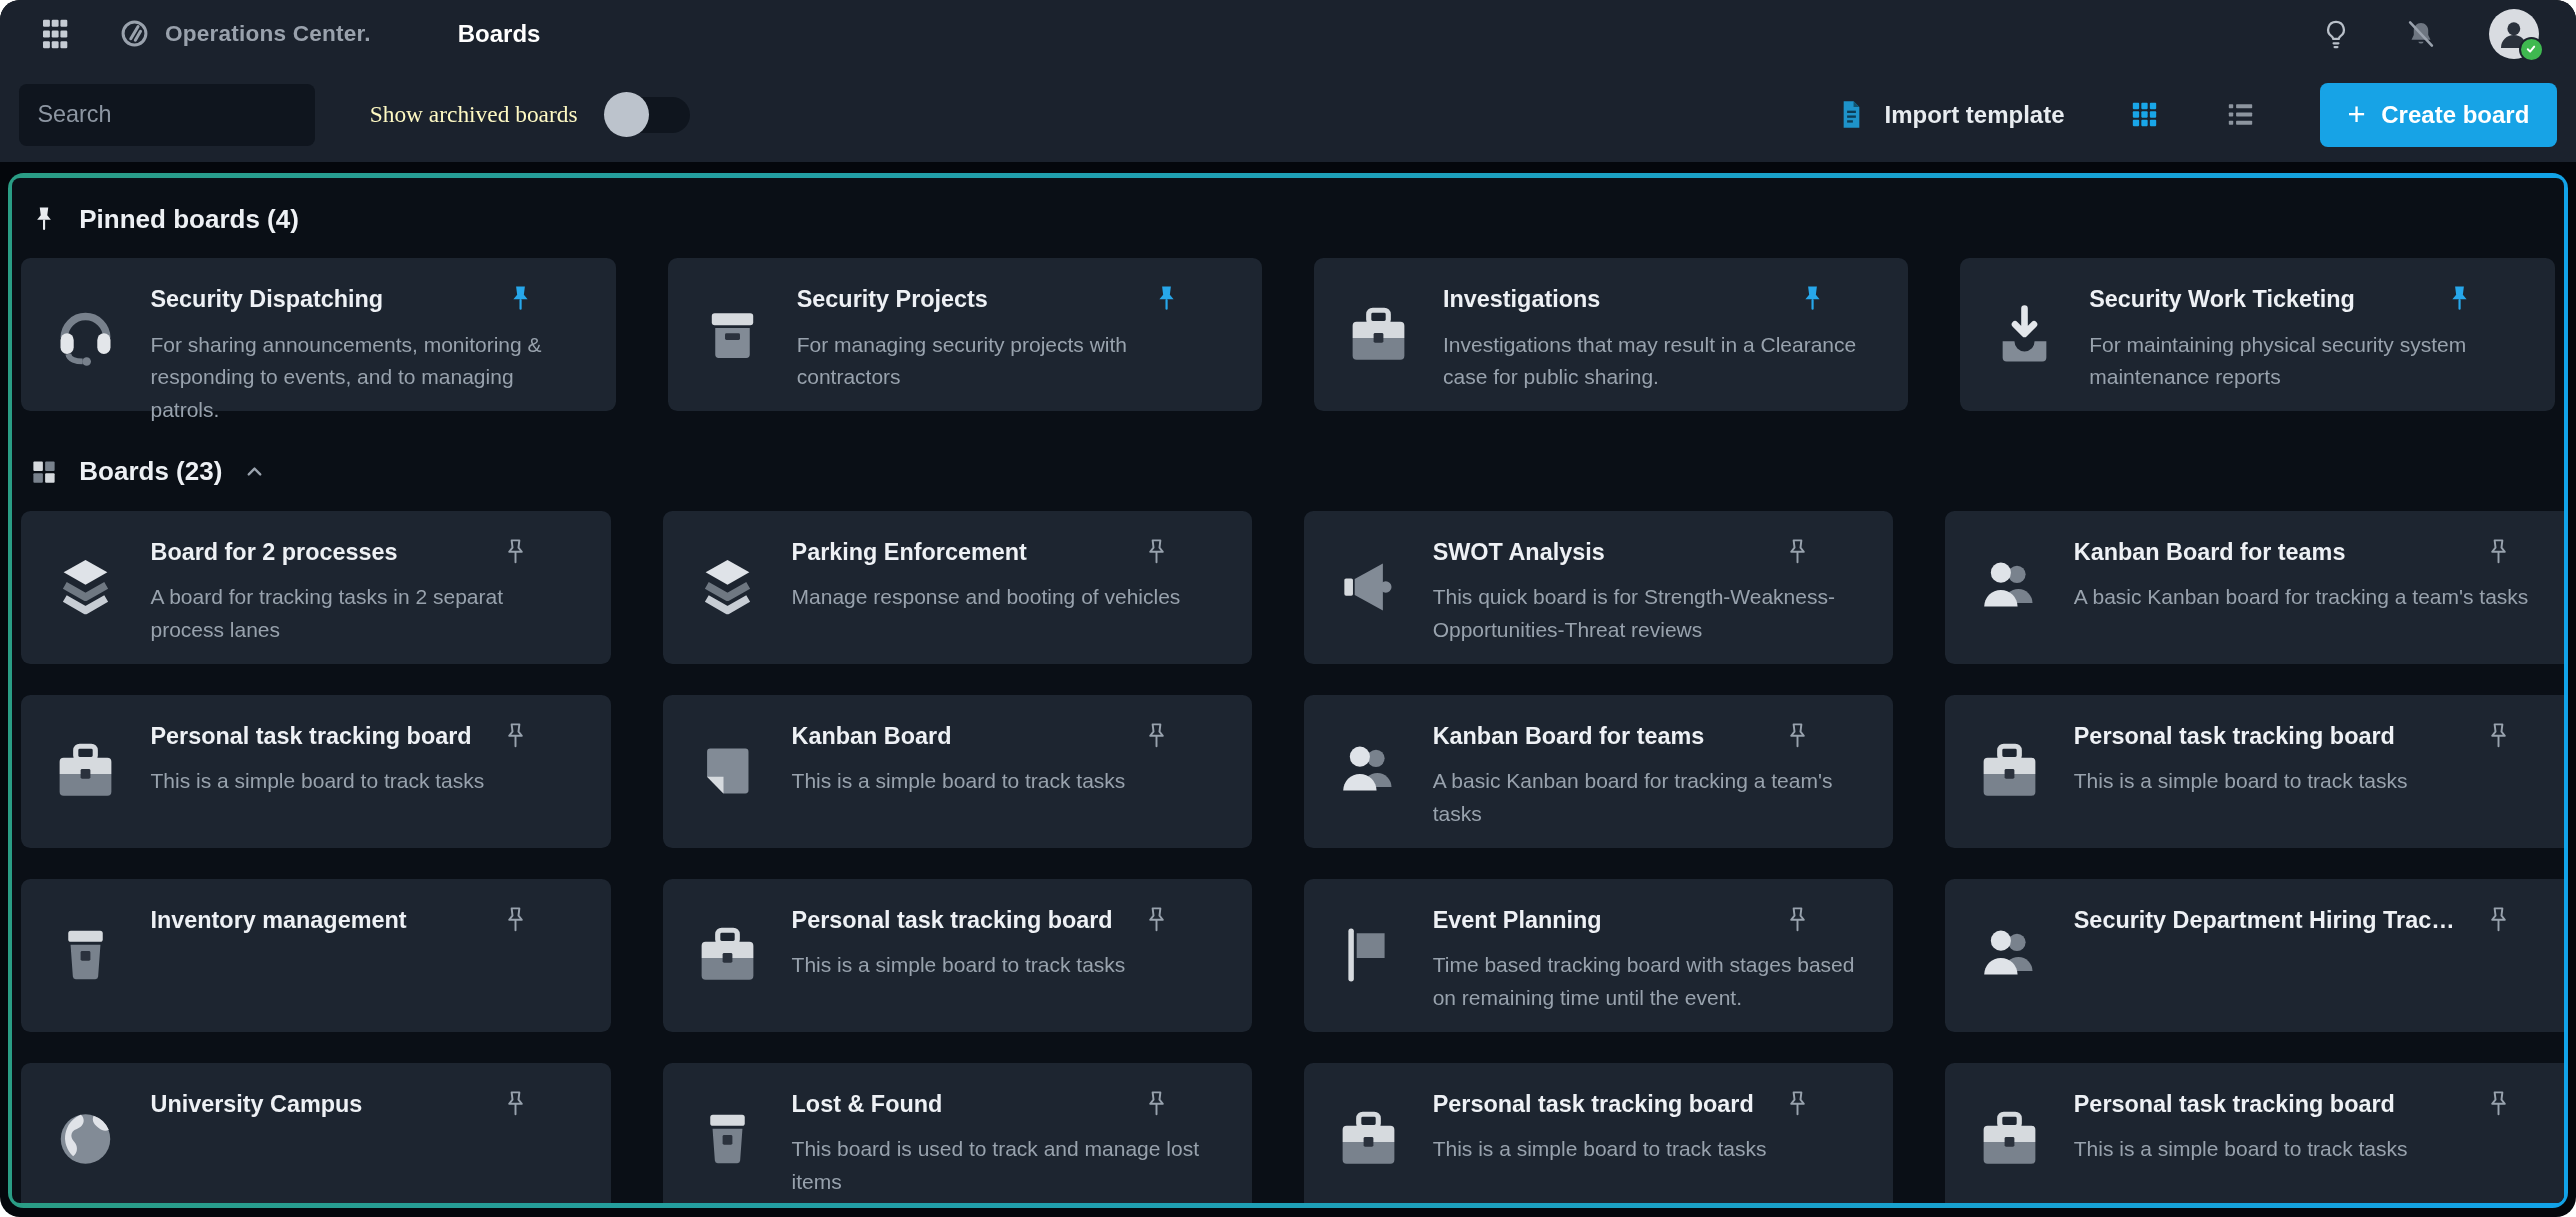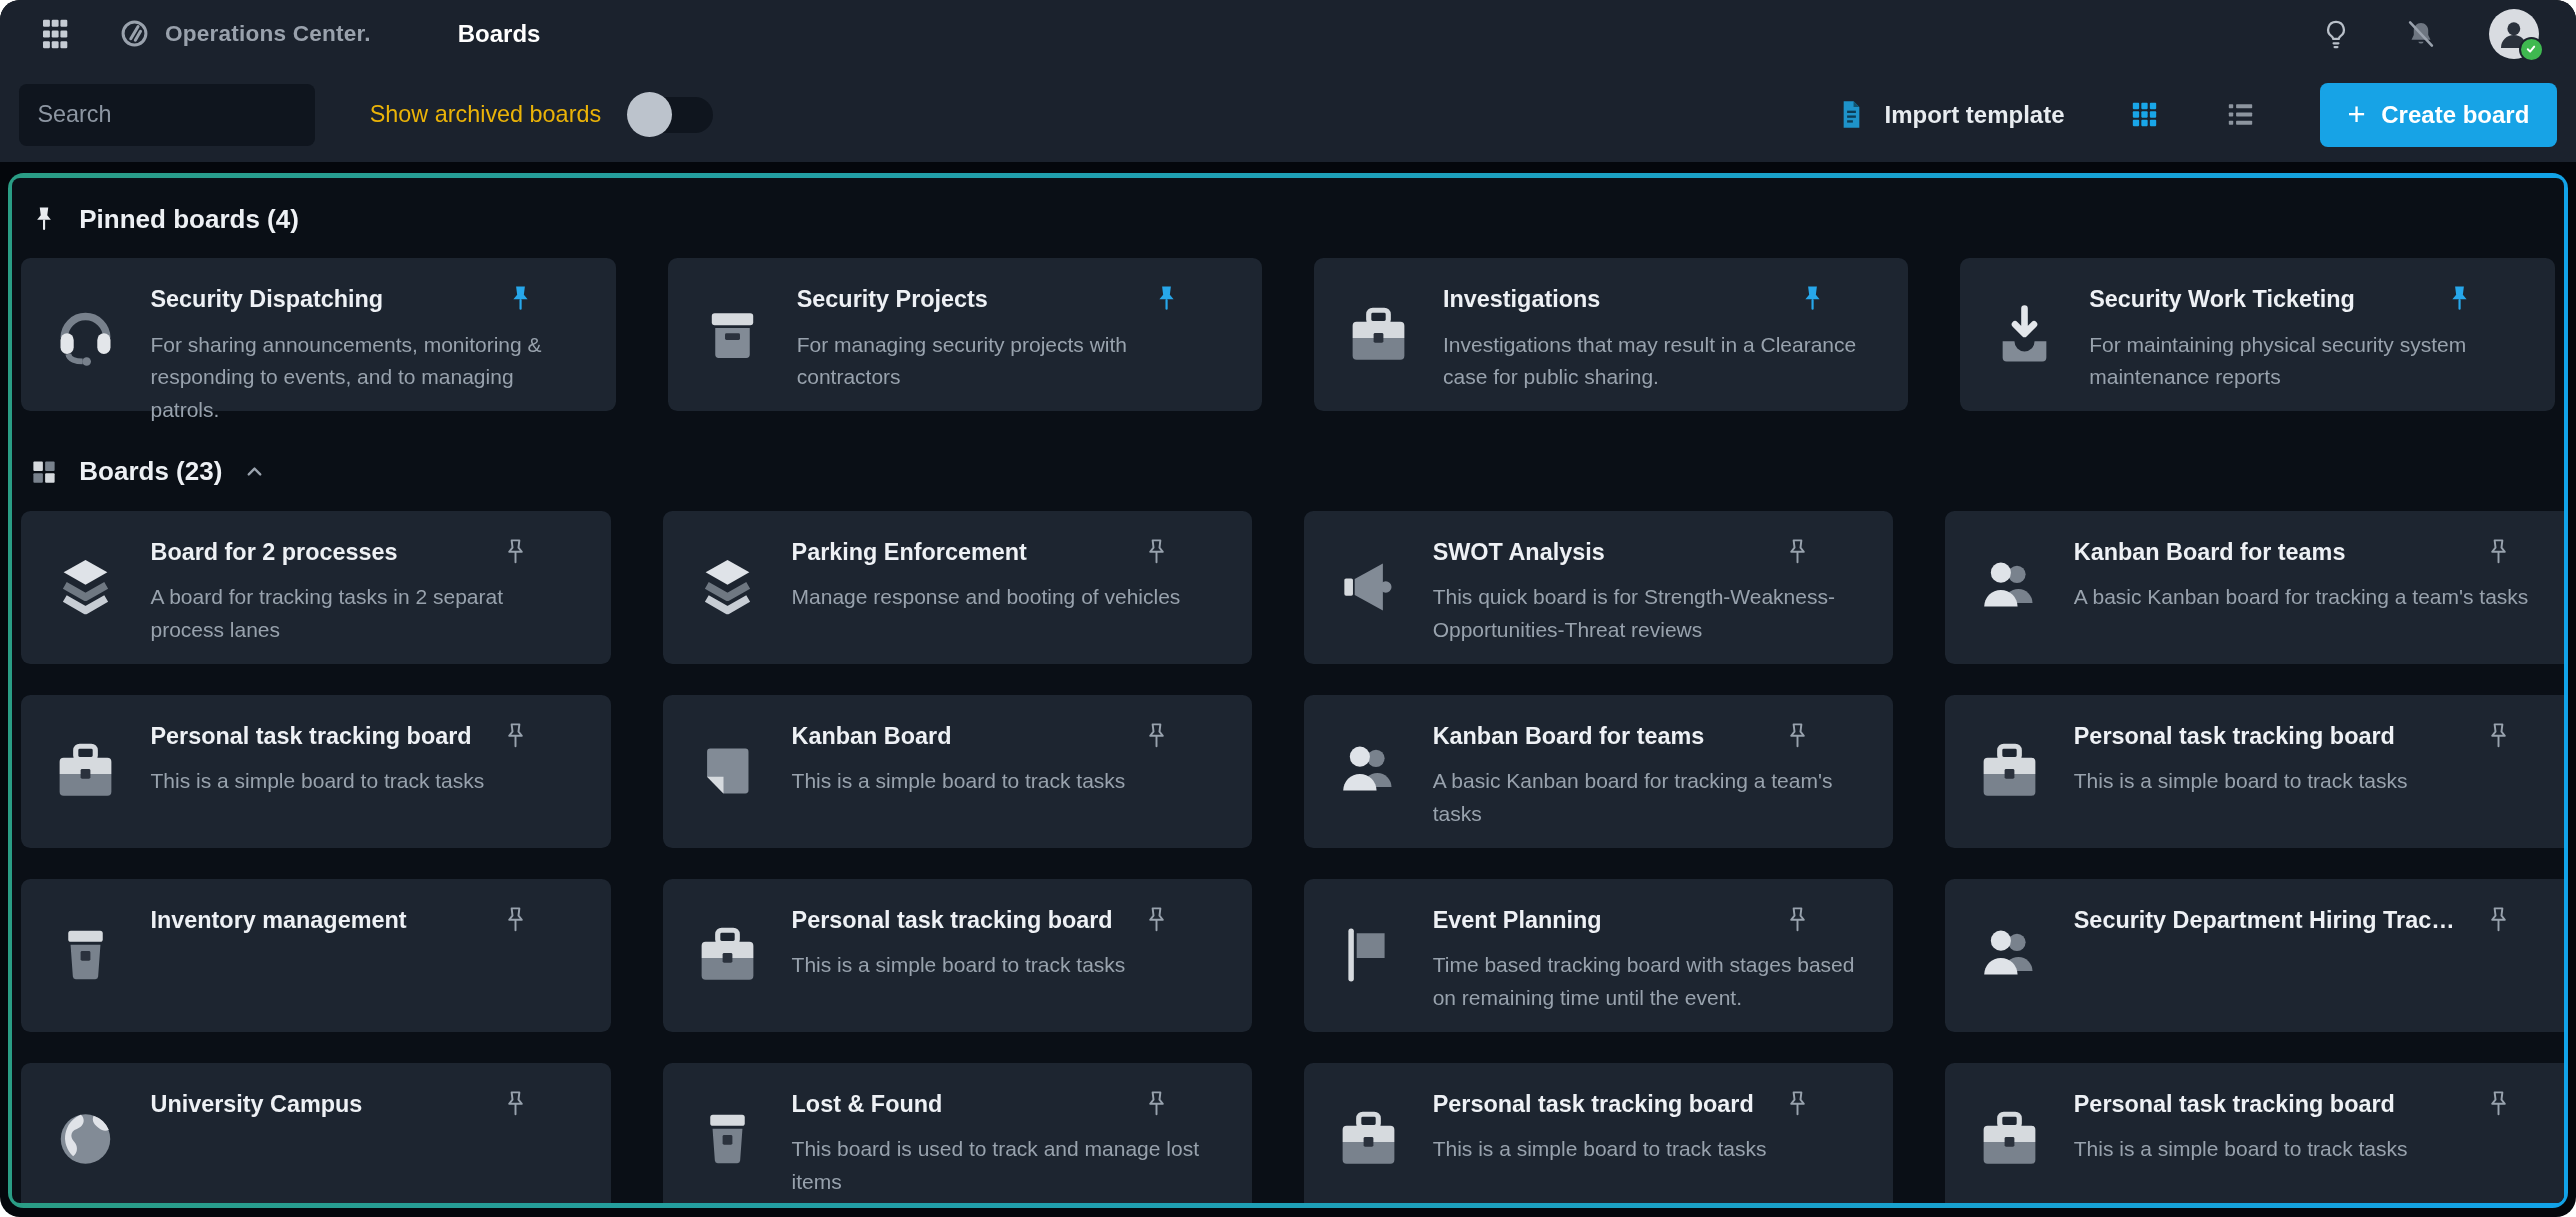--- a/index.html
+++ b/index.html
@@ -19,21 +19,21 @@
   .avatar > .icon { position:absolute; inset:6.2px; }
   .status-badge { position:absolute; right:-4.7px; bottom:-3.1px; width:25px; height:25px; border-radius:50%; background:#3fb950; border:2.3px solid #1b222d; display:flex; align-items:center; justify-content:center; }
   .status-badge svg { width:14px; height:14px; }
 
   .toolbar { height:95px; background:#1b222d; display:flex; align-items:center; padding:0 18.7px; }
   .search-box { width:296px; height:62px; background:#0f151e; border-radius:7.8px; display:flex; align-items:center; padding:0 18.7px; }
   .search-box input { flex:1; background:transparent; border:none; outline:none; color:#cfd5dc; font-size:23.4px; font-family:inherit; }
   .search-box input::placeholder { color:#8d96a2; }
   .search-ico { width:30px; height:30px; }
   .toggle-wrap { margin-left:55px; display:flex; align-items:center; gap:31px; cursor:pointer; }
-  .toggle-label { color:#eab308; font-size:23.4px; }
+  .toggle-label { color:#fef9c3; font-size:23.4px;font-family:Liberation Serif, serif; }
   .switch { width:81px; height:36px; border-radius:18px; background:#0f151e; position:relative; }
   .switch .knob { width:45px; height:45px; border-radius:50%; background:#bcc3cc; position:absolute; left:-4.7px; top:-4.7px; }
   .toolbar-right { margin-left:auto; display:flex; align-items:center; gap:63px; }
   .import-btn { display:flex; align-items:center; gap:17px; color:#e8ecf0; font-weight:700; font-size:24px; cursor:pointer; }
   .import-ico { width:33px; height:33px; }
   .view-btn { width:33px; height:33px; cursor:pointer; }
   .view-grid { color:#19a6e8; }
   .view-list { color:#8d959f; }
   .create-btn { height:64px; padding:0 28px; background:#17a3e6; border:none; border-radius:7.8px; color:#ffffff; font-weight:700; font-size:24px; font-family:inherit; display:flex; align-items:center; gap:15.6px; cursor:pointer; }
   .create-plus { font-size:31px; font-weight:400; line-height:1; }

